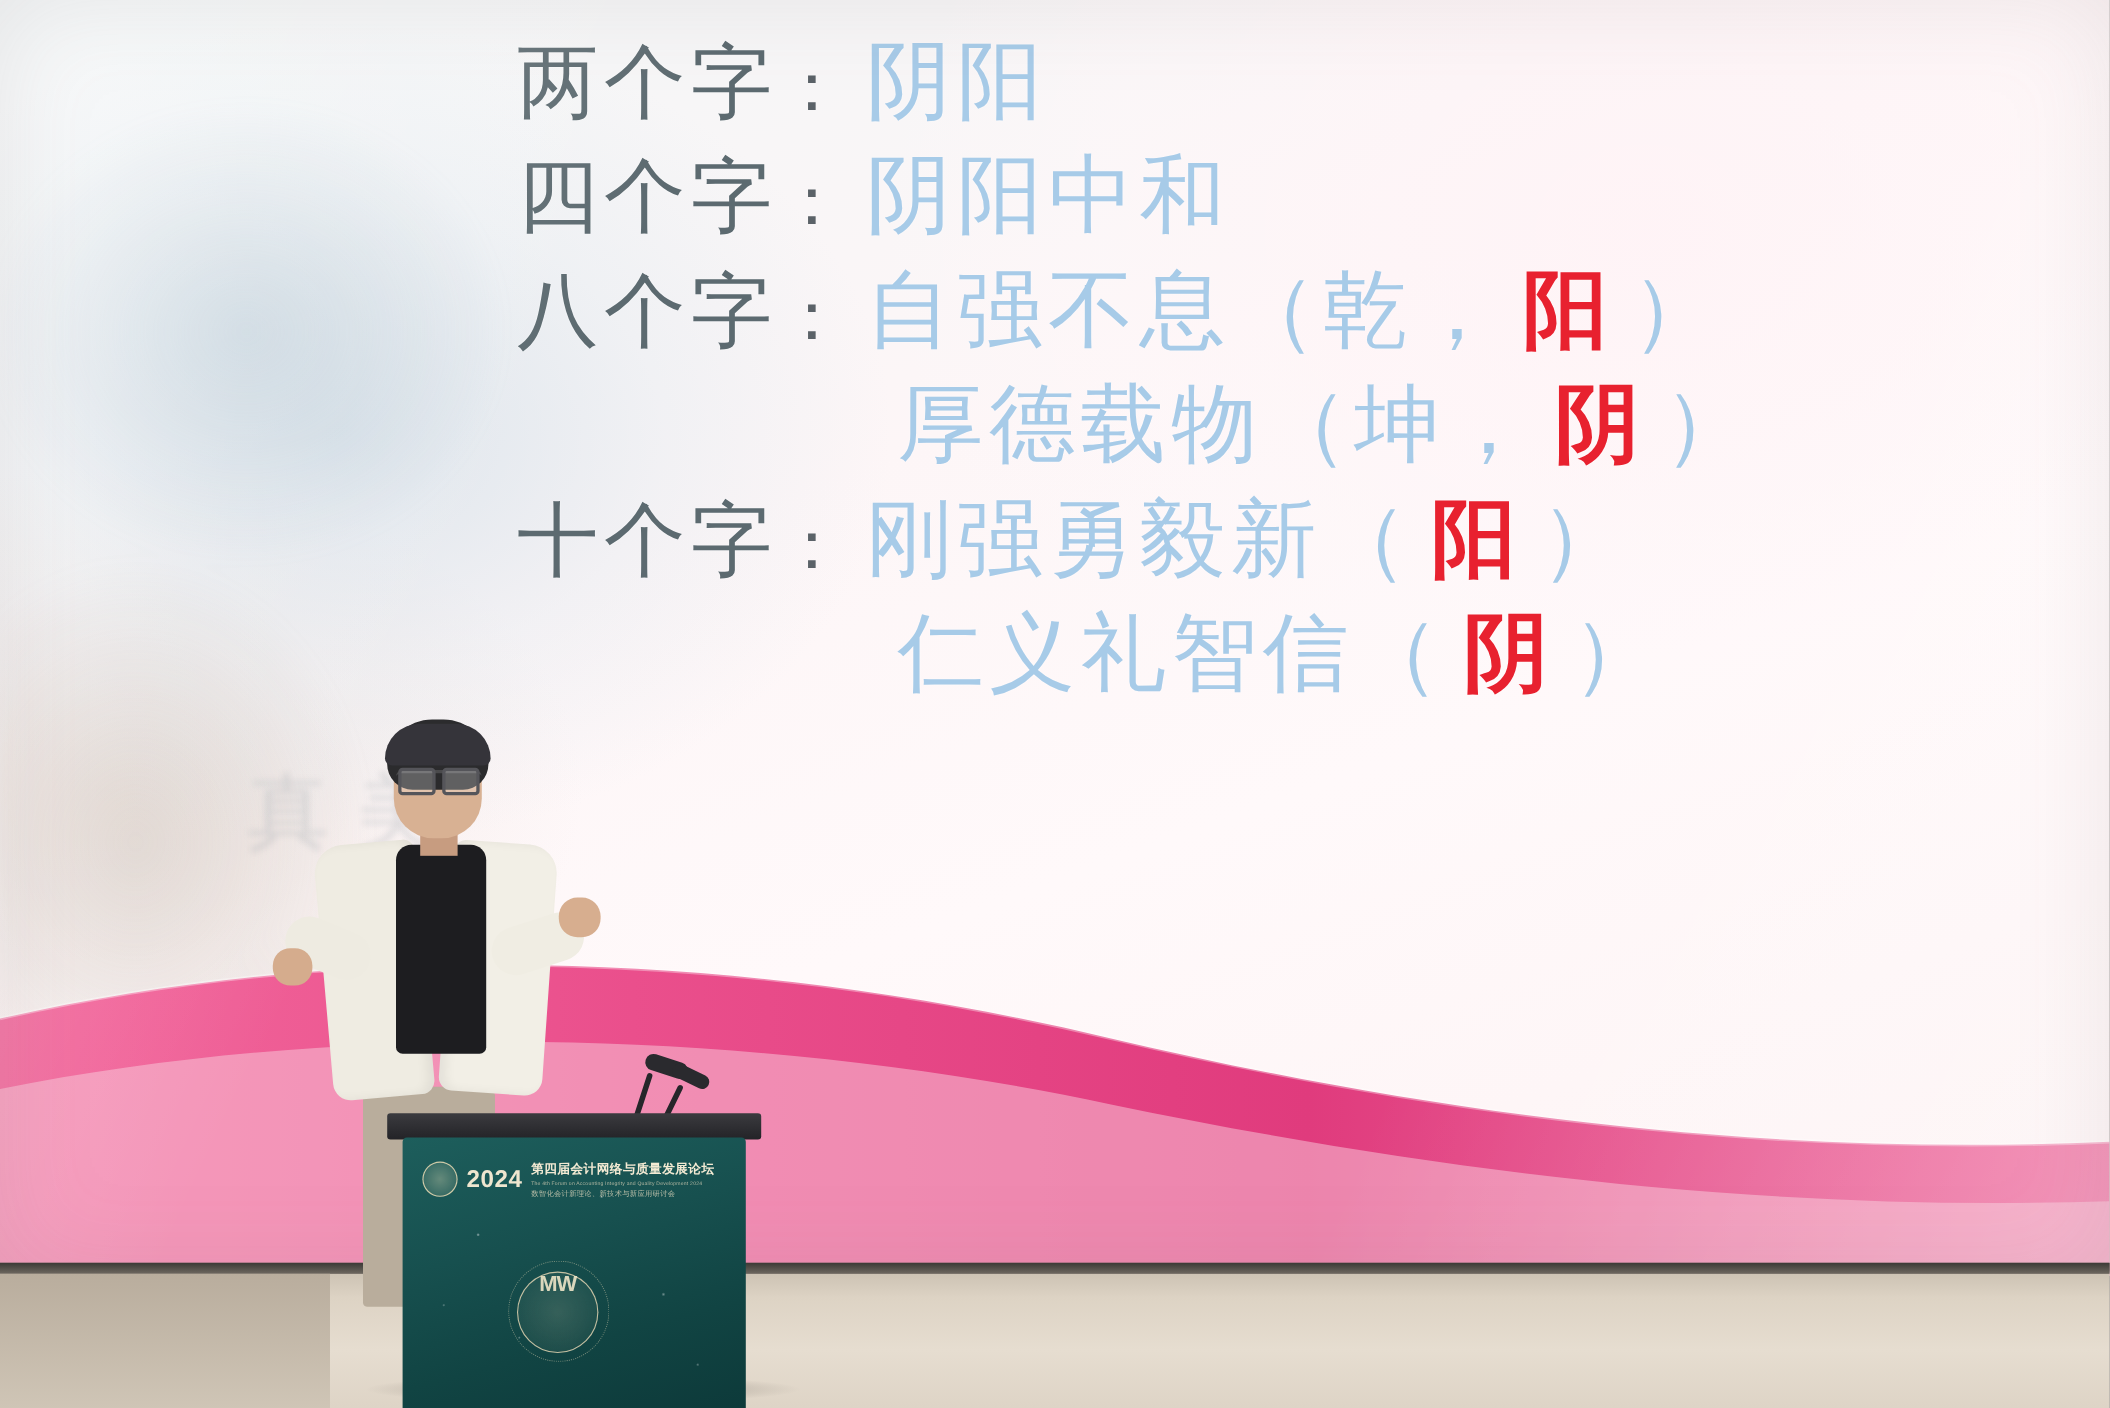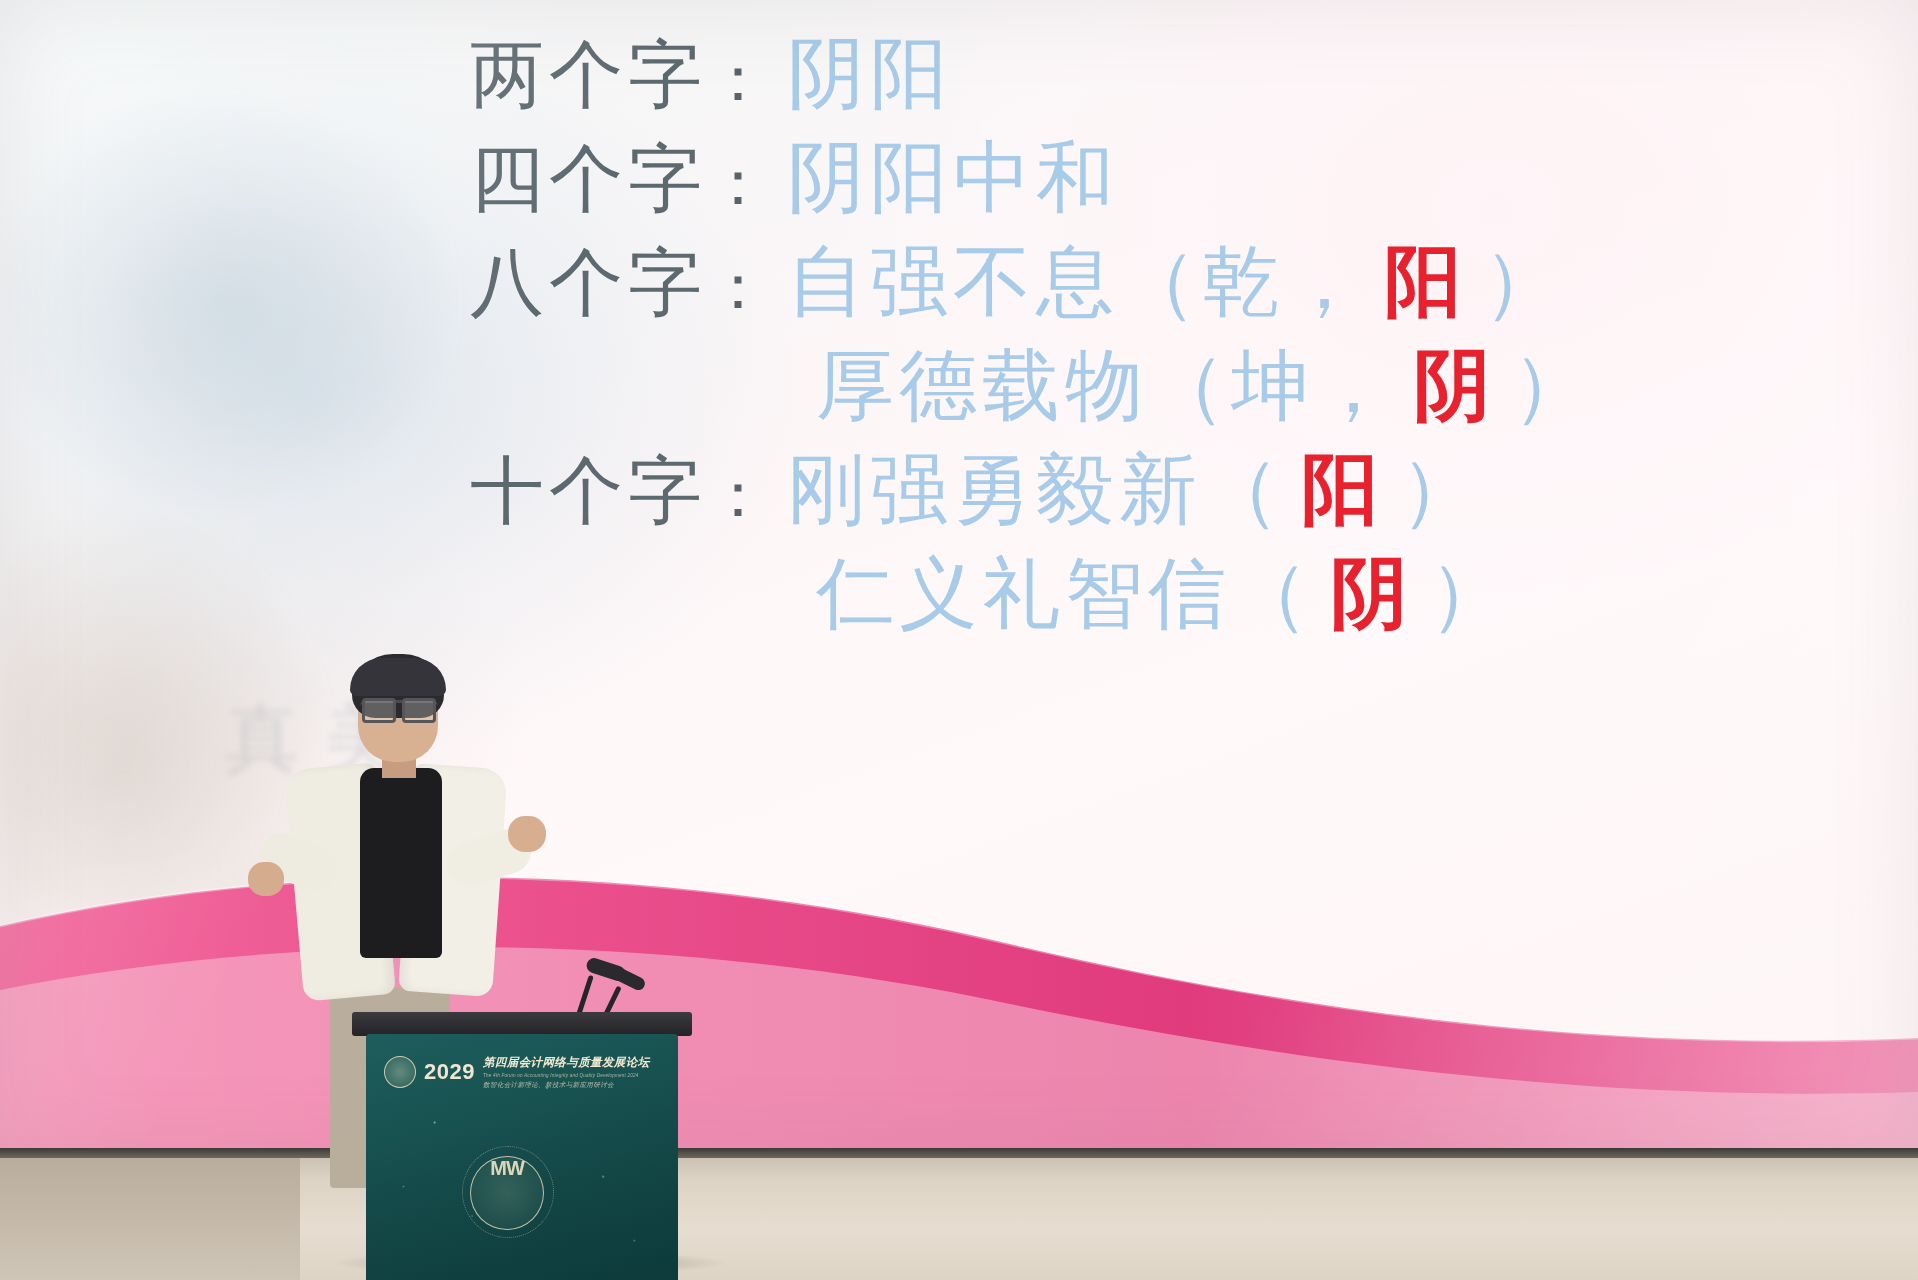--- a/index.html
+++ b/index.html
@@ -144,21 +144,21 @@
   }
   #podium-emblem{
     width:30px;height:30px;border-radius:50%;
     border:1.6px solid rgba(226,214,176,.9);
     background:radial-gradient(circle,rgba(240,230,190,.35),rgba(240,230,190,.06));
     flex:0 0 auto;
   }
   #podium-year{
     color:#efe6cf;font-size:22px;font-weight:700;letter-spacing:.5px;flex:0 0 auto;
   }
-  #podium-txtcol{display:flex;flex-direction:column;gap:3px;min-width:0;font-style:italic;}
+  #podium-txtcol{display:flex;flex-direction:column;gap:3px;min-width:0;}
   #podium-title-cn{color:#f3ead3;font-size:11.5px;font-weight:700;letter-spacing:.4px;white-space:nowrap;}
   #podium-title-en{color:rgba(222,212,186,.75);font-size:4.6px;letter-spacing:.2px;white-space:nowrap;}
   #podium-sub-cn{color:rgba(226,216,190,.78);font-size:6.6px;letter-spacing:.3px;white-space:nowrap;}
   #podium-seal{
     position:absolute;left:104px;top:122px;width:72px;height:72px;border-radius:50%;
     border:1.8px solid rgba(224,212,178,.85);
     display:flex;align-items:flex-start;justify-content:center;
     background:radial-gradient(circle,rgba(235,225,190,.16),rgba(235,225,190,.02));
   }
   #podium-seal-inner{color:rgba(238,229,200,.9);font-size:20px;font-weight:700;letter-spacing:-1px;}
@@ -286,21 +286,21 @@
   <div id="mic2-head"></div>
 
   <div id="podium-shadow"></div>
   <div id="podium">
     <div id="podium-top"></div>
     <div id="podium-body">
       <div id="podium-stars"></div>
 
       <div id="podium-banner">
         <div id="podium-emblem"></div>
-        <div id="podium-year">2029</div>
+        <div id="podium-year">2024</div>
         <div id="podium-txtcol">
           <div id="podium-title-cn">第四届会计网络与质量发展论坛</div>
           <div id="podium-title-en">The 4th Forum on Accounting Integrity and Quality Development 2024</div>
           <div id="podium-sub-cn">数智化会计新理论、新技术与新应用研讨会</div>
         </div>
       </div>
 
       <div id="podium-seal-arc"></div>
       <div id="podium-seal">
         <div id="podium-seal-inner">MW</div>

